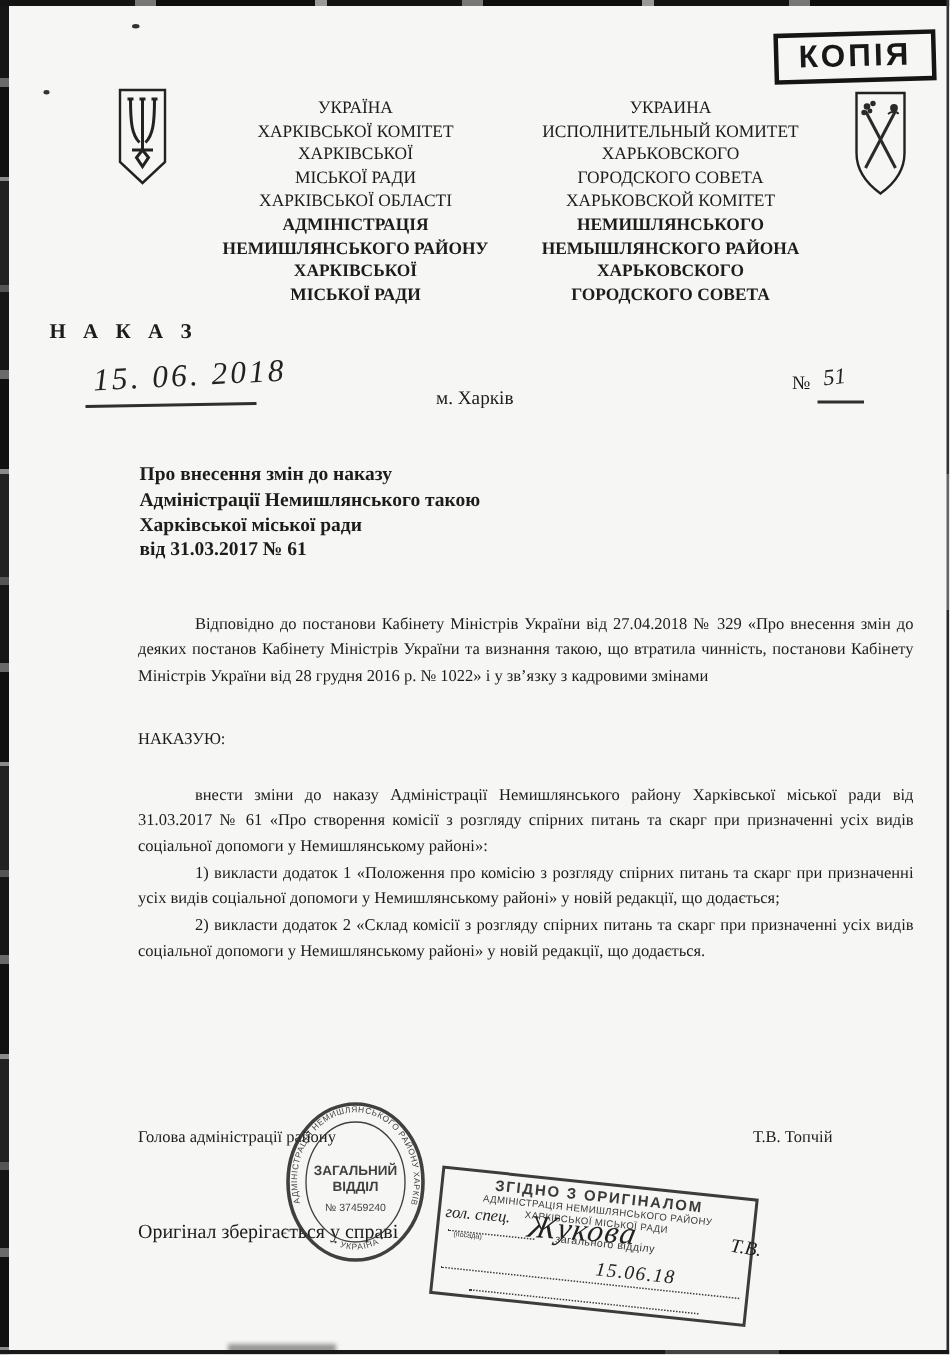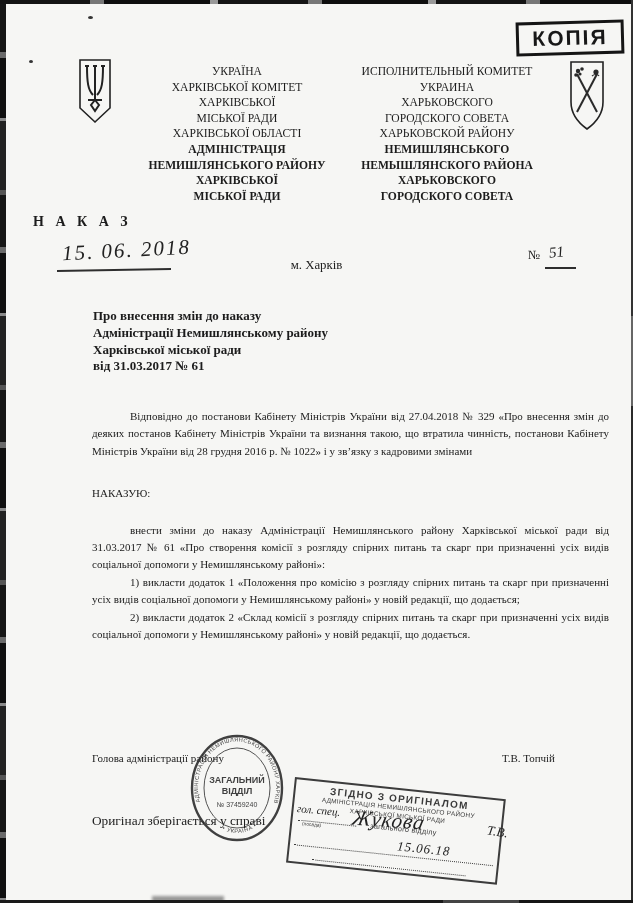--- a/index.html
+++ b/index.html
@@ -147,43 +147,43 @@
     <span>ХАРКІВСЬКОЇ КОМІТЕТ</span>
     <span>ХАРКІВСЬКОЇ</span>
     <span>МІСЬКОЇ РАДИ</span>
     <span>ХАРКІВСЬКОЇ ОБЛАСТІ</span>
     <span class="b">АДМІНІСТРАЦІЯ</span>
     <span class="b">НЕМИШЛЯНСЬКОГО РАЙОНУ</span>
     <span class="b">ХАРКІВСЬКОЇ</span>
     <span class="b">МІСЬКОЇ РАДИ</span>
   </div>
   <div class="hdr-col hdr-right">
+    <span>УКРАИНА</span>
     <span>ИСПОЛНИТЕЛЬНЫЙ КОМИТЕТ</span>
-    <span>УКРАИНА</span>
     <span>ХАРЬКОВСКОГО</span>
     <span>ГОРОДСКОГО СОВЕТА</span>
-    <span>ХАРЬКОВСКОЙ РАЙОНУ</span>
+    <span>ХАРЬКОВСКОЙ КОМІТЕТ</span>
     <span class="b">НЕМИШЛЯНСЬКОГО</span>
     <span class="b">НЕМЫШЛЯНСКОГО РАЙОНА</span>
     <span class="b">ХАРЬКОВСКОГО</span>
     <span class="b">ГОРОДСКОГО СОВЕТА</span>
   </div>
 
   <div class="doc-title">Н А К А З</div>
 
   <div class="hw-date hand">15. 06. 2018</div>
   <div class="hw-date-line"></div>
   <div class="place">м. Харків</div>
   <div class="num-label">№</div>
   <div class="hw-num hand">51</div>
   <div class="hw-num-line"></div>
 
   <div class="subject">
     <span>Про внесення змін до наказу</span>
-    <span>Адміністрації Немишлянському району</span>
+    <span>Адміністрації Немишлянського такою</span>
     <span>Харківської міської ради</span>
     <span>від 31.03.2017 № 61</span>
   </div>
 
   <div class="body-block">
     <p>Відповідно до постанови Кабінету Міністрів України від 27.04.2018 № 329 «Про внесення змін до деяких постанов Кабінету Міністрів України та визнання такою, що втратила чинність, постанови Кабінету Міністрів України від 28 грудня 2016 р. № 1022» і у зв’язку з кадровими змінами</p>
     <p class="order-word">НАКАЗУЮ:</p>
     <p class="intro-p">внести зміни до наказу Адміністрації Немишлянського району Харківської міської ради від 31.03.2017 № 61 «Про створення комісії з розгляду спірних питань та скарг при призначенні усіх видів соціальної допомоги у Немишлянському районі»:</p>
     <p>1) викласти додаток 1 «Положення про комісію з розгляду спірних питань та скарг при призначенні усіх видів соціальної допомоги у Немишлянському районі» у новій редакції, що додається;</p>
     <p>2) викласти додаток 2 «Склад комісії з розгляду спірних питань та скарг при призначенні усіх видів соціальної допомоги у Немишлянському районі» у новій редакції, що додається.</p>

